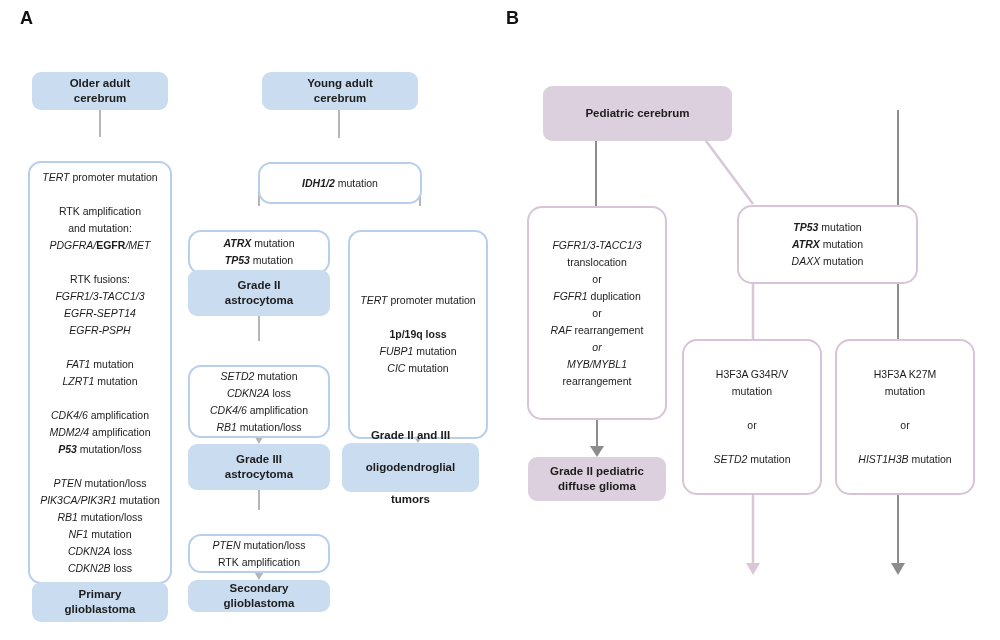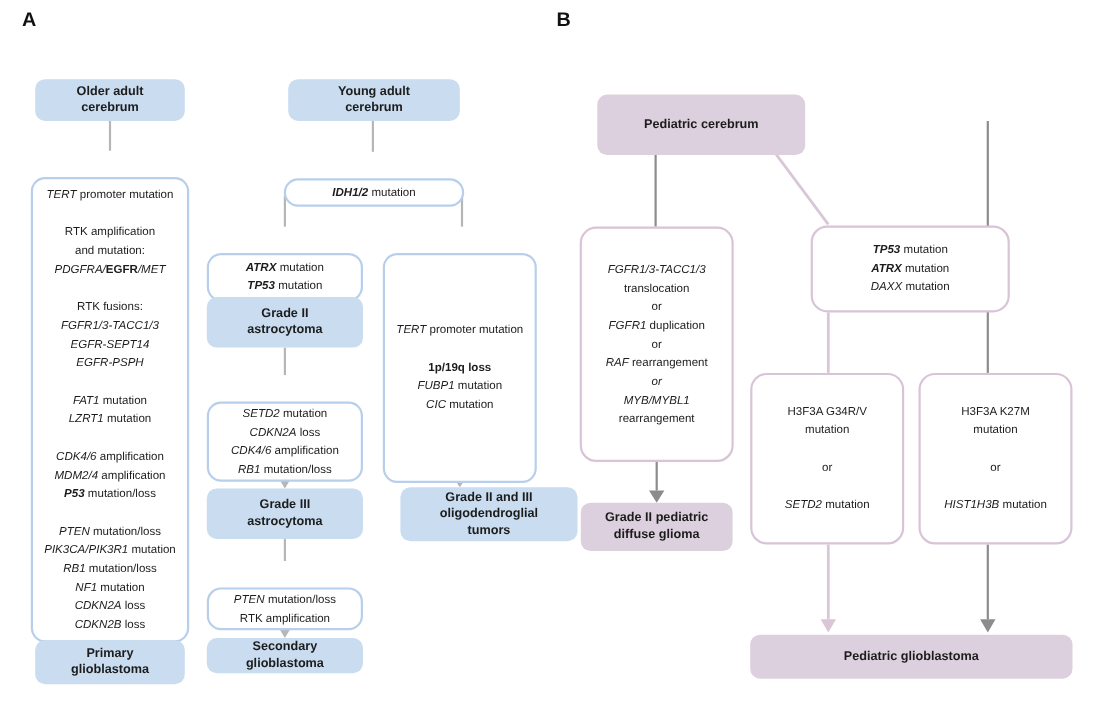--- a/index.html
+++ b/index.html
@@ -100,21 +100,21 @@
     </div>
   <div class="box fill-blue hdr" style="left:32px;top:582px;width:136px;height:40px;">
       <div class="tl">Primary</div>
       <div class="tl">glioblastoma</div>
     </div>
 
   <div class="box fill-blue hdr" style="left:262px;top:72px;width:156px;height:38px;">
       <div class="tl">Young adult</div>
       <div class="tl">cerebrum</div>
     </div>
-  <div class="box outline-blue" style="left:258px;top:138px;width:164px;height:26px;">
+  <div class="box outline-blue" style="left:258px;top:138px;width:164px;height:42px;">
       <div class="tl"><span style="font-style: italic; font-weight: 700;">IDH1/2</span><span> mutation</span></div>
     </div>
   <div class="box outline-blue" style="left:188px;top:206px;width:142px;height:44px;">
       <div class="tl"><span style="font-style: italic; font-weight: 700;">ATRX</span><span> mutation</span></div>
       <div class="tl"><span style="font-style: italic; font-weight: 700;">TP53</span><span> mutation</span></div>
     </div>
   <div class="box fill-blue hdr" style="left:188px;top:270px;width:142px;height:46px;">
       <div class="tl">Grade II</div>
       <div class="tl">astrocytoma</div>
     </div>
@@ -137,21 +137,21 @@
       <div class="tl">glioblastoma</div>
     </div>
 
   <div class="box outline-blue" style="left:348px;top:206px;width:140px;height:209px;">
       <div class="tl"><span style="font-style: italic;">TERT</span><span> promoter mutation</span></div>
       <div class="tl"></div>
       <div class="tl"><span style="font-weight: 700;">1p/19q loss</span></div>
       <div class="tl"><span style="font-style: italic;">FUBP1</span><span> mutation</span></div>
       <div class="tl"><span style="font-style: italic;">CIC</span><span> mutation</span></div>
     </div>
-  <div class="box fill-blue hdr" style="left:364px;top:443px;width:161px;height:49px;">
+  <div class="box fill-blue hdr" style="left:342px;top:443px;width:137px;height:49px;gap:17px;">
       <div class="tl">Grade II and III</div>
       <div class="tl">oligodendroglial</div>
       <div class="tl">tumors</div>
     </div>
 
   <div class="box fill-mauve hdr" style="left:543px;top:72px;width:189px;height:55px;margin-top:14px;">
       <div class="tl">Pediatric cerebrum</div>
     </div>
   <div class="box outline-mauve" style="left:527px;top:206px;width:140px;height:214px;">
       <div class="tl"><span style="font-style: italic;">FGFR1/3-TACC1/3</span></div>
@@ -182,17 +182,14 @@
       <div class="tl"><span style="font-style: italic;">SETD2</span><span> mutation</span></div>
     </div>
   <div class="box outline-mauve" style="left:835px;top:339px;width:140px;height:156px;">
       <div class="tl">H3F3A K27M</div>
       <div class="tl">mutation</div>
       <div class="tl"></div>
       <div class="tl">or</div>
       <div class="tl"></div>
       <div class="tl"><span style="font-style: italic;">HIST1H3B</span><span> mutation</span></div>
     </div>
-  <div class="box fill-mauve hdr" style="left:682px;top:577px;width:293px;height:40px;">
-      <div class="tl">Pediatric glioblastoma</div>
-    </div>
 
 </div>
 
 </body></html>

